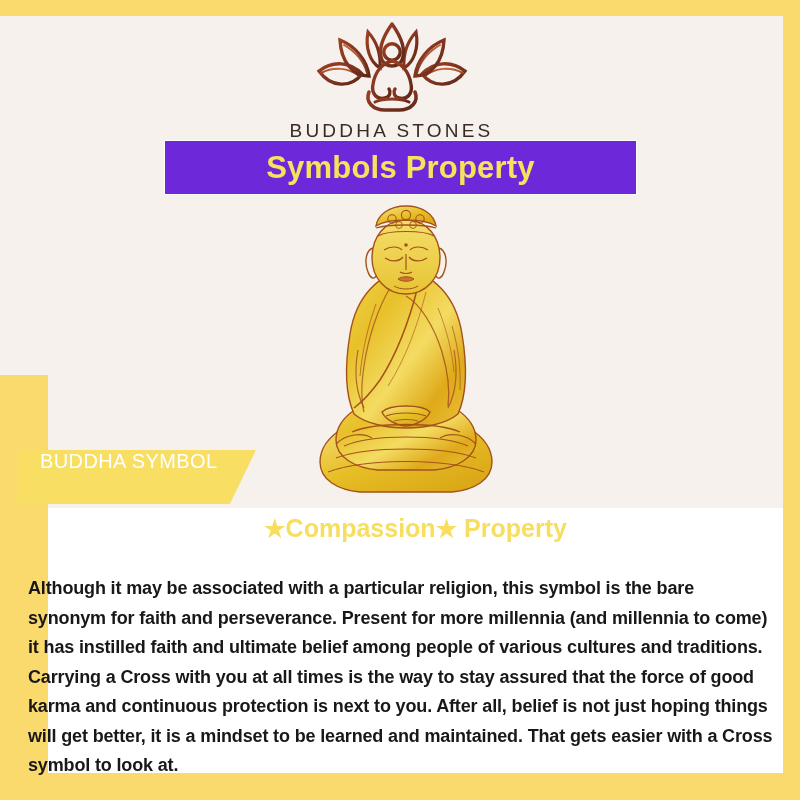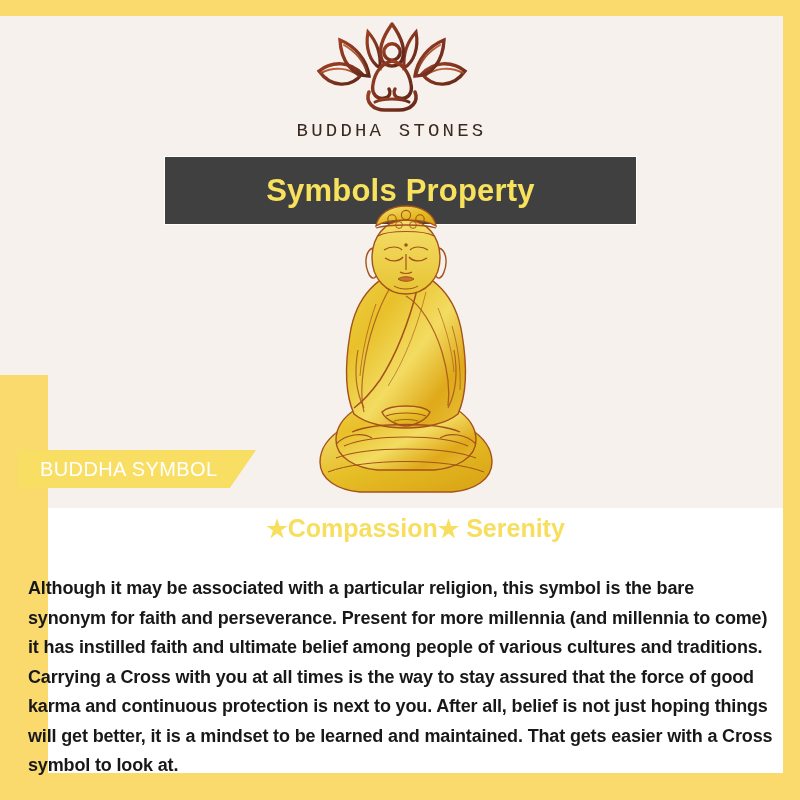--- a/index.html
+++ b/index.html
@@ -62,41 +62,40 @@
     width: 783px;
     text-align: center;
     z-index: 5;
   }
   .logo-mark {
     display: block;
     margin: 0 auto;
   }
   .logo-text {
     margin-top: 2px;
-    font-family: Liberation Mono, monospace;
+    font-family: Liberation Sans, sans-serif;
     font-size: 19px;
     letter-spacing: 3.2px;
     color: #3A2A22;
     font-weight: 400;
   }
 
   
   .title-banner {
     position: absolute;
     left: 165px;
     top: 141px;
     width: 471px;
-    height: 67px;
-    background: #404040;
+    height: 53px;
+    background: #6d28d9;
     box-shadow: 0 0 0 1px rgba(255,255,255,0.9);
     display: flex;
     align-items: center;
     justify-content: center;
     z-index: 5;
-    margin-top: 16px;
   }
   .title-text {
     font-size: 31px;
     font-weight: bold;
     color: #F8E15C;
     letter-spacing: 0.2px;
     font-family: "Liberation Sans", sans-serif;
   }
 
   
@@ -109,25 +108,25 @@
     z-index: 5;
   }
   .buddha-wrap svg { display: block; }
 
   
   .symbol-tag {
     position: absolute;
     left: 18px;
     top: 450px;
     width: 238px;
-    height: 38px;
+    height: 54px;
     background: #F8DE63;
     clip-path: polygon(0 0, 100% 0, 89% 100%, 0 100%);
     display: flex;
-    align-items: center;
+    align-items: flex-start;
     z-index: 7;
   }
   .symbol-tag-label {
     padding-left: 22px;
     color: #FFFFFF;
     font-size: 20px;
     letter-spacing: 0.4px;
     font-family: "Liberation Sans", sans-serif;
   }
 
@@ -303,17 +302,17 @@
       <path d="M92 79 C96 76 104 76 108 79 C104 82 96 82 92 79 Z" fill="#C9762A" stroke="#A4521B" stroke-width="1"></path>
 
       <path d="M88 86 C94 90 106 90 112 86" fill="none" stroke="#A4521B" stroke-width="1"></path>
     </svg>
   </div>
 
   <div class="symbol-tag">
     <span class="symbol-tag-label">BUDDHA SYMBOL</span>
   </div>
 
-  <div class="headline"><span class="star">★</span><span>Compassion</span><span class="star">★</span><span> Serenity</span></div>
+  <div class="headline"><span class="star">★</span><span>Compassion</span><span class="star">★</span><span> Property</span></div>
 
   <p class="body-text">Although it may be associated with a particular religion, this symbol is the bare synonym for faith and perseverance. Present for more millennia (and millennia to come) it has instilled faith and ultimate belief among people of various cultures and traditions. Carrying a Cross with you at all times is the way to stay assured that the force of good karma and continuous protection is next to you. After all, belief is not just hoping things will get better, it is a mindset to be learned and maintained. That gets easier with a Cross symbol to look at.</p>
 
 </div>
 
 </body></html>

